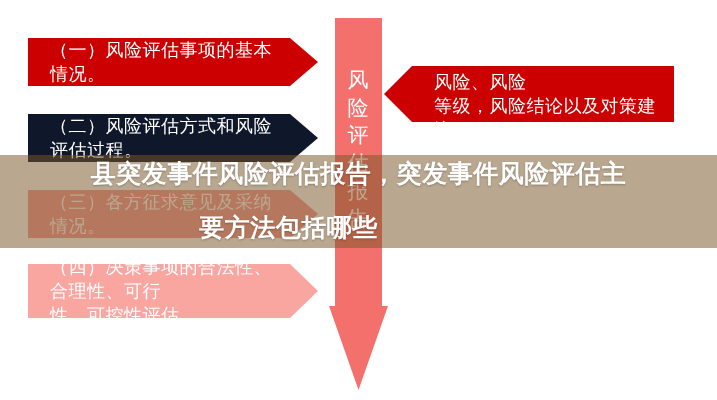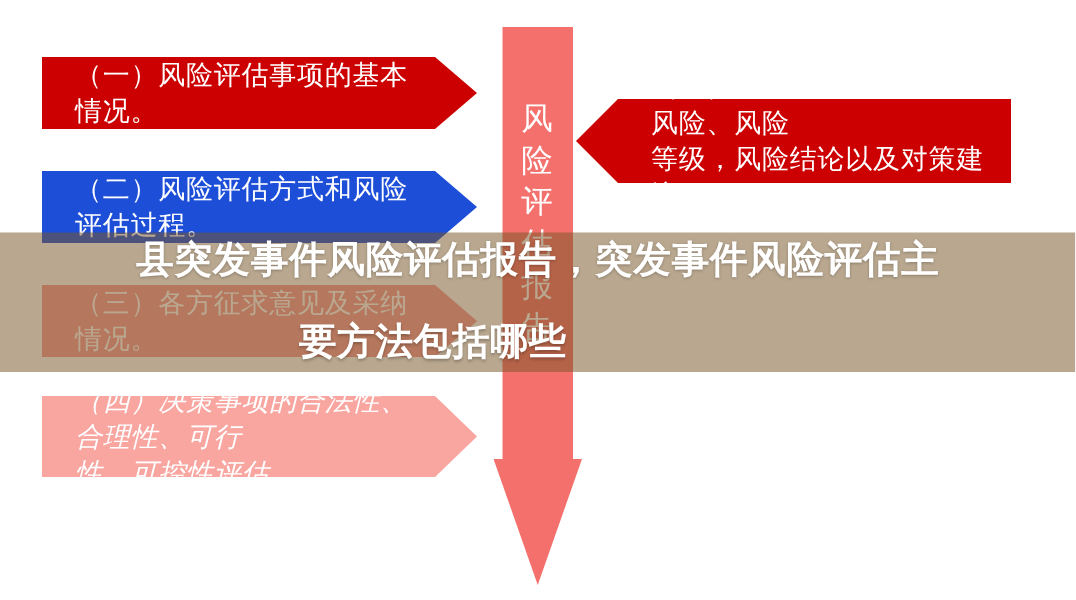--- a/index.html
+++ b/index.html
@@ -30,21 +30,21 @@
     clip-path:polygon(0 0, calc(100% - 28px) 0, 100% 50%, calc(100% - 28px) 100%, 0 100%);
     padding-left:22px;padding-right:30px;
   }
   
   .chev.left{
     clip-path:polygon(28px 0, 100% 0, 100% 100%, 28px 100%, 0 50%);
     padding-left:50px;padding-right:14px;
   }
 
   .c-dark{background:#cc0000;}
-  .c-light{background:#1d4ed8;}
+  .c-light{background:#0f172a;}
   .c-light2{background:#f79b97;}
   .c-pale{background:#f9a5a0;}
 
   
   .chev::after{content:"";position:absolute;inset:0;pointer-events:none;}
 
   
   #center-arrow{
     position:absolute;
     left:329px;top:18px;
@@ -94,21 +94,21 @@
   </div>
 
   <div class="chev right c-light" style="left:28px;top:114px;width:290px;height:48px;">
     <span class="txt">（二）风险评估方式和风险评估过程。</span>
   </div>
 
   <div class="chev right c-light2" style="left:28px;top:190px;width:290px;height:48px;justify-content:center;">
     <span class="txt">（三）各方征求意见及采纳情况。</span>
   </div>
 
-  <div class="chev right c-pale" style="left:28px;top:264px;width:290px;height:54px;font-style:italic;">
+  <div class="chev right c-pale" style="left:28px;top:264px;width:290px;height:54px;">
     <span class="txt">（四）决策事项的合法性、合理性、可行
 性、可控性评估。</span>
   </div>
 
   <div id="center-arrow">
     <div class="vtext">
       <span>风</span>
       <span>险</span>
       <span>评</span>
       <span>估</span>

